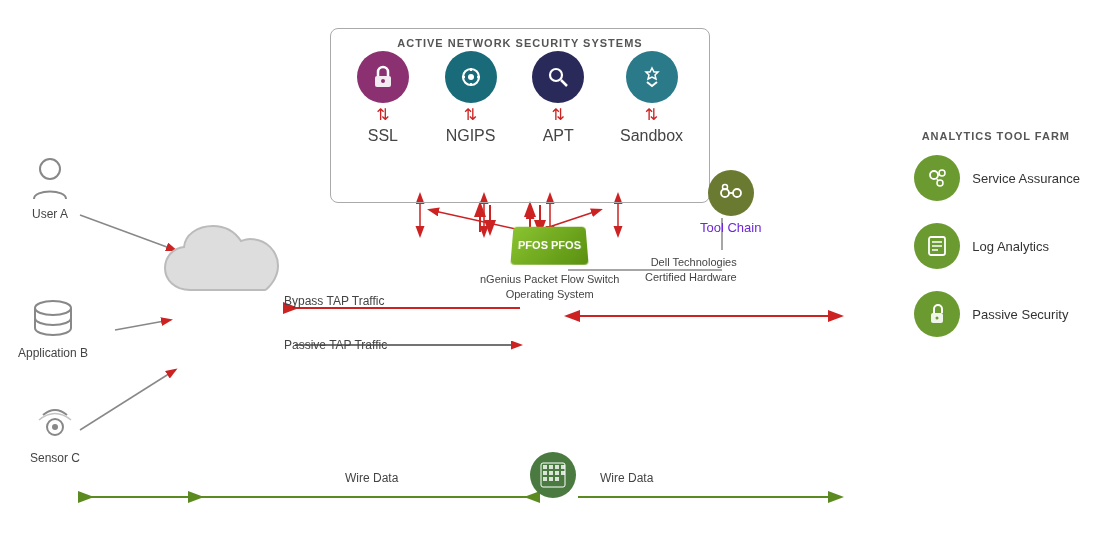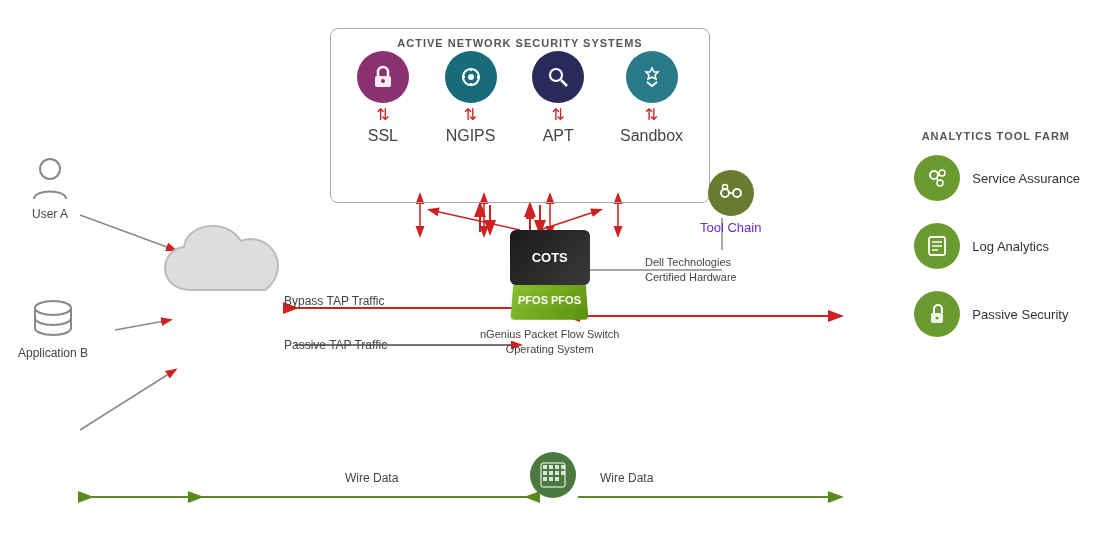--- a/index.html
+++ b/index.html
@@ -203,21 +203,21 @@
       font-size: 13px;
       color: #6d28d9;
       text-align: center;
     }
     .dell-label {
       position: absolute;
       top: 255px;
       left: 645px;
       font-size: 11px;
       color: #444;
-      text-align: left;
+      text-align: right;
       line-height: 1.4;
     }
 
     
     .wire-circle {
       position: absolute;
       bottom: 52px;
       left: 530px;
       width: 46px;
       height: 46px;
@@ -397,34 +397,40 @@
 
   <div class="entity" style="top:300px;left:18px;">
     <svg width="50" height="42" viewBox="0 0 50 42" fill="none">
       <ellipse cx="25" cy="8" rx="18" ry="7" stroke="#888" stroke-width="2" fill="none"></ellipse>
       <path d="M7 8v10c0 3.9 8 7 18 7s18-3.1 18-7V8" stroke="#888" stroke-width="2" fill="none"></path>
       <path d="M7 18v10c0 3.9 8 7 18 7s18-3.1 18-7V18" stroke="#888" stroke-width="2" fill="none"></path>
     </svg>
     <span class="entity-label">Application B</span>
   </div>
 
+  <div class="entity" style="top:405px;left:30px;">
+    <svg width="40" height="42" viewBox="0 0 40 42" fill="none">
+      <circle cx="20" cy="22" r="8" stroke="#888" stroke-width="2" fill="none"></circle>
+      <circle cx="20" cy="22" r="3" fill="#888"></circle>
+      <path d="M8 10 Q20 0 32 10" stroke="#888" stroke-width="2" fill="none"></path>
+      <path d="M4 15 Q20 2 36 15" stroke="#888" stroke-width="1.5" fill="none" opacity="0.5"></path>
+    </svg>
+    <span class="entity-label">Sensor C</span>
+  </div>
 
   <div class="cloud-shape">
     <svg width="140" height="100" viewBox="0 0 140 100" fill="none">
       <path d="M110 70H35c-15 0-25-10-25-22 0-11 8-20 19-21C30 15 42 6 58 6c12 0 22 6 28 15 3-1 6-2 9-2 16 0 28 12 28 27 0 14-12 24-13 24z" fill="#ddd" stroke="#bbb" stroke-width="2"></path>
     </svg>
   </div>
 
   <div class="bypass-label">Bypass TAP Traffic</div>
   <div class="passive-label">Passive TAP Traffic</div>
 
   <div class="cots-container">
-    <div class="cots-box">
-      <span>COTS</span>
-    </div>
     <div class="pfos-box">
       <span>PFOS PFOS</span>
     </div>
     <div class="cots-label" style="white-space:pre-line;">nGenius Packet Flow Switch
 Operating System</div>
   </div>
 
   <div class="toolchain-circle">
     <div class="toolchain-icon">
       <svg width="28" height="28" viewBox="0 0 28 28" fill="none">

